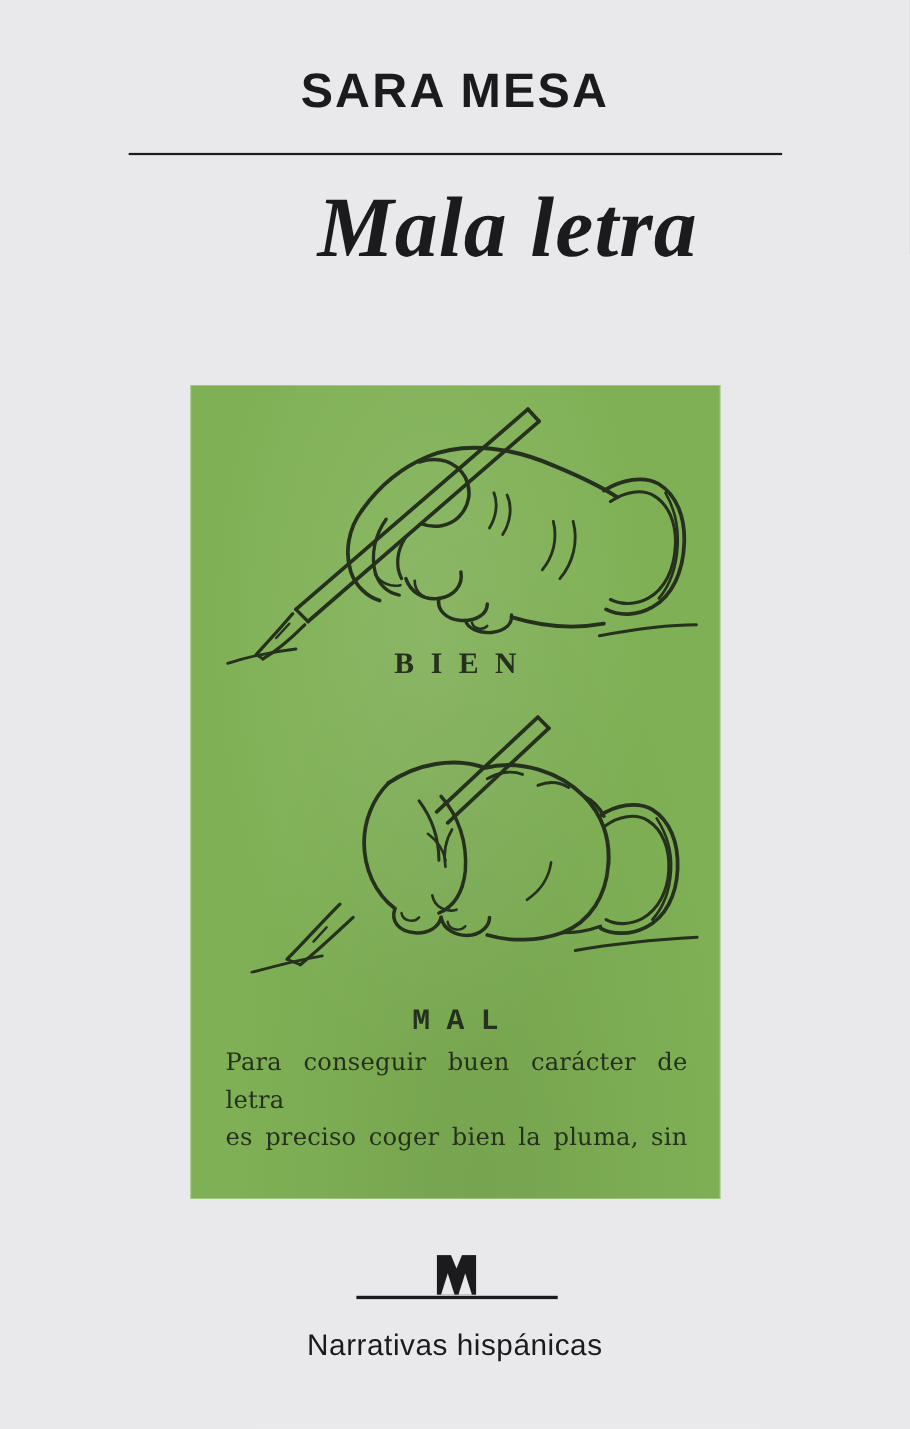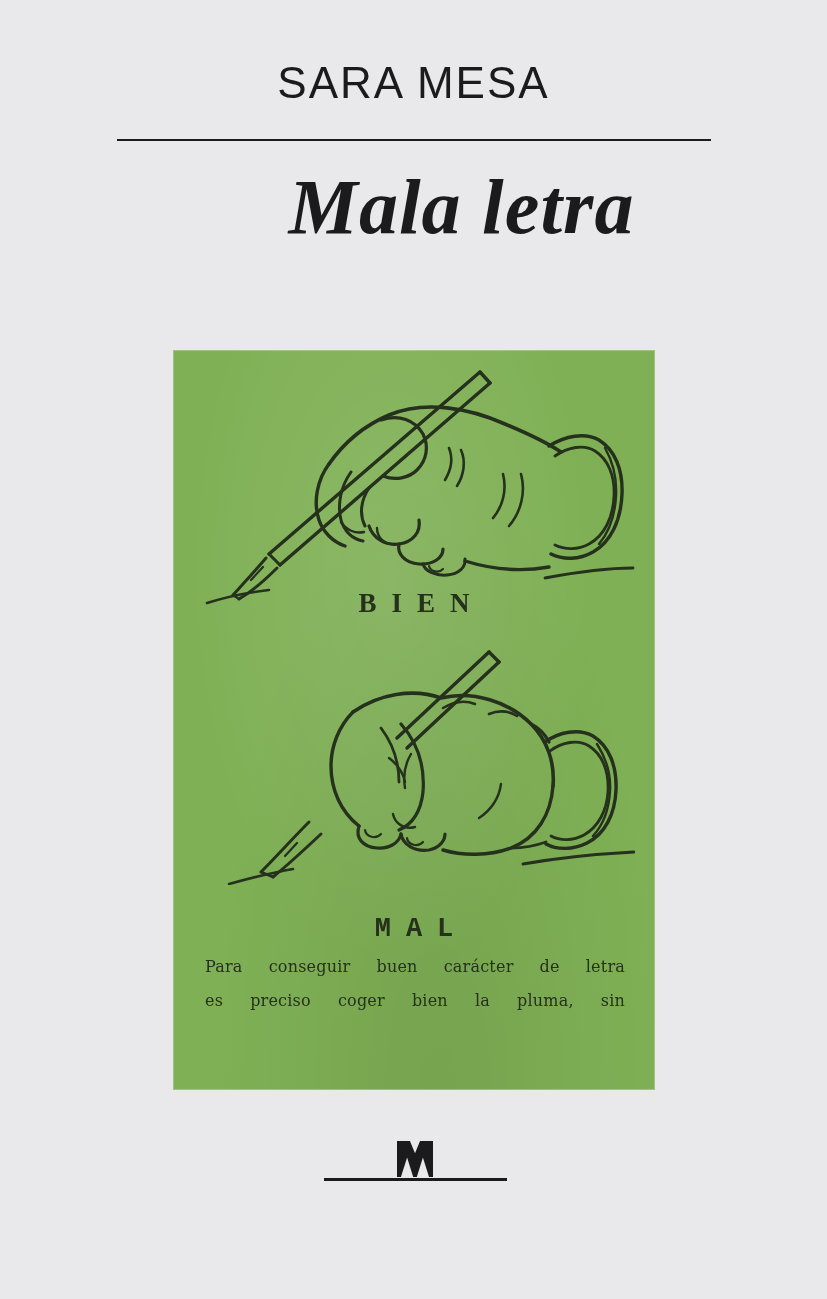--- a/index.html
+++ b/index.html
@@ -3,21 +3,21 @@
 <meta charset="utf-8">
 <style>
   html,body{margin:0;padding:0;background:#d9d9db;}
   .page{
     position:relative;width:827px;height:1299px;margin:0 auto;overflow:hidden;
     background:var(--background,#e9e9eb);
     font-family:"Liberation Sans",sans-serif;
   }
   .author{
     position:absolute;top:58px;left:0;width:100%;text-align:center;
-    font-size:44px;font-weight:400;letter-spacing:2px;
+    font-size:44px;font-weight:700;letter-spacing:2px;
     color:var(--ink,#1b1b1e);
   }
   .top-rule{
     position:absolute;top:139px;left:117px;width:594px;height:2px;
     background:var(--ink,#1b1b1e);
   }
   .title{
     position:absolute;top:162px;left:0;width:100%;text-align:center;
     font-family:"Liberation Serif",serif;font-style:italic;font-weight:bold;
     font-size:78px;color:var(--ink,#1b1b1e);letter-spacing:1px;margin-left:48px;
@@ -38,21 +38,21 @@
   .grip-label{
     position:absolute;left:0;width:100%;text-align:center;
     font-family:"Liberation Serif",serif;font-weight:bold;font-size:27px;
     letter-spacing:15px;text-indent:15px;color:var(--card-ink,#25301d);
   }
   .label-good{top:238px;}
   .label-bad{top:564px;font-family:Liberation Mono, monospace;}
   .caption{
     position:absolute;left:0;top:600px;width:100%;box-sizing:border-box;
     padding:0 30px 0 32px;
-    font-family:"DejaVu Serif",serif;font-size:16px;line-height:34px;
+    font-family:"DejaVu Serif",serif;font-size:22px;line-height:34px;
     letter-spacing:0.2px;color:var(--card-ink,#25301d);
   }
   .caption-line{text-align:justify;text-align-last:justify;}
   .footer-logo{position:absolute;left:397px;top:1140px;}
   .logo-rule{
     position:absolute;left:324px;top:1178px;width:183px;height:3px;
     background:var(--ink,#1b1b1e);
   }
   .publisher-name{
     position:absolute;top:1184px;left:0;width:100%;text-align:center;
@@ -153,14 +153,15 @@
   <svg class="footer-logo" width="36" height="38" viewBox="0 0 100 100" xmlns="http://www.w3.org/2000/svg">
     <rect x="0" y="0" width="100" height="100" fill="#1b1b1e"></rect>
     <polygon points="36,0 64,0 50,34" fill="#e9e9eb"></polygon>
     <polygon points="28,46 11,100 45,100" fill="#e9e9eb"></polygon>
     <polygon points="72,46 55,100 89,100" fill="#e9e9eb"></polygon>
   </svg>
 
   <div class="logo-rule"></div>
 
 
+  <div class="collection-name">Narrativas hispánicas</div>
 
 </div>
 
 </body></html>

